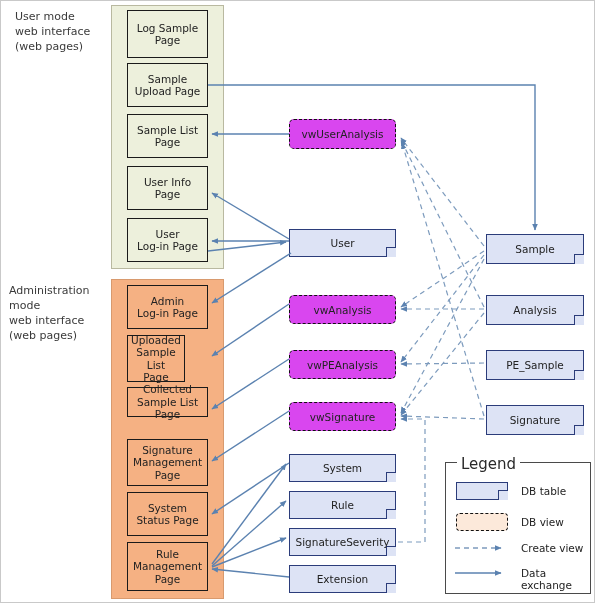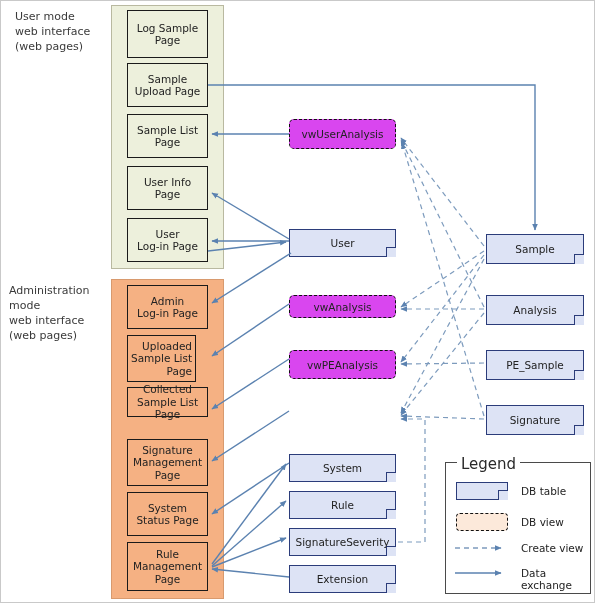--- a/index.html
+++ b/index.html
@@ -58,38 +58,39 @@
 Upload Page</div>
   <div class="page-box" style="left:126px;top:113px;width:81px;height:44px;">Sample List
 Page</div>
   <div class="page-box" style="left:126px;top:165px;width:81px;height:44px;">User Info
 Page</div>
   <div class="page-box" style="left:126px;top:217px;width:81px;height:44px;">User
 Log-in Page</div>
 
   <div class="page-box" style="left:126px;top:284px;width:81px;height:44px;">Admin
 Log-in Page</div>
-  <div class="page-box" style="left:126px;top:334px;width:69px;height:47px;text-align:right;">Uploaded
+  <div class="page-box" style="left:126px;top:334px;width:58px;height:47px;">Uploaded
 Sample List
 Page</div>
   <div class="page-box" style="left:126px;top:386px;width:81px;height:30px;">Collected
 Sample List
 Page</div>
   <div class="page-box" style="left:126px;top:438px;width:81px;height:47px;">Signature
 Management
 Page</div>
   <div class="page-box" style="left:126px;top:491px;width:81px;height:44px;">System
 Status Page</div>
   <div class="page-box" style="left:126px;top:541px;width:81px;height:49px;">Rule
 Management
 Page</div>
 
   <div class="dbview" style="left:288px;top:118px;width:107px;height:30px;">vwUserAnalysis</div>
-  <div class="dbview" style="left:288px;top:294px;width:107px;height:23px;">vwAnalysis</div>
+  <div class="dbview" style="left:288px;top:294px;width:107px;height:29px;">vwAnalysis</div>
   <div class="dbview" style="left:288px;top:349px;width:107px;height:29px;text-align:center;">vwPEAnalysis</div>
+  <div class="dbview" style="left:288px;top:401px;width:107px;height:29px;">vwSignature</div>
 
   <div class="dbtable" style="left:288px;top:228px;width:107px;height:28px;">
     <div class="body"></div>
     <div class="fold"></div>
     <div class="txt">User</div>
   </div>
   <div class="dbtable" style="left:288px;top:453px;width:107px;height:28px;">
     <div class="body"></div>
     <div class="fold"></div>
     <div class="txt">System</div>

